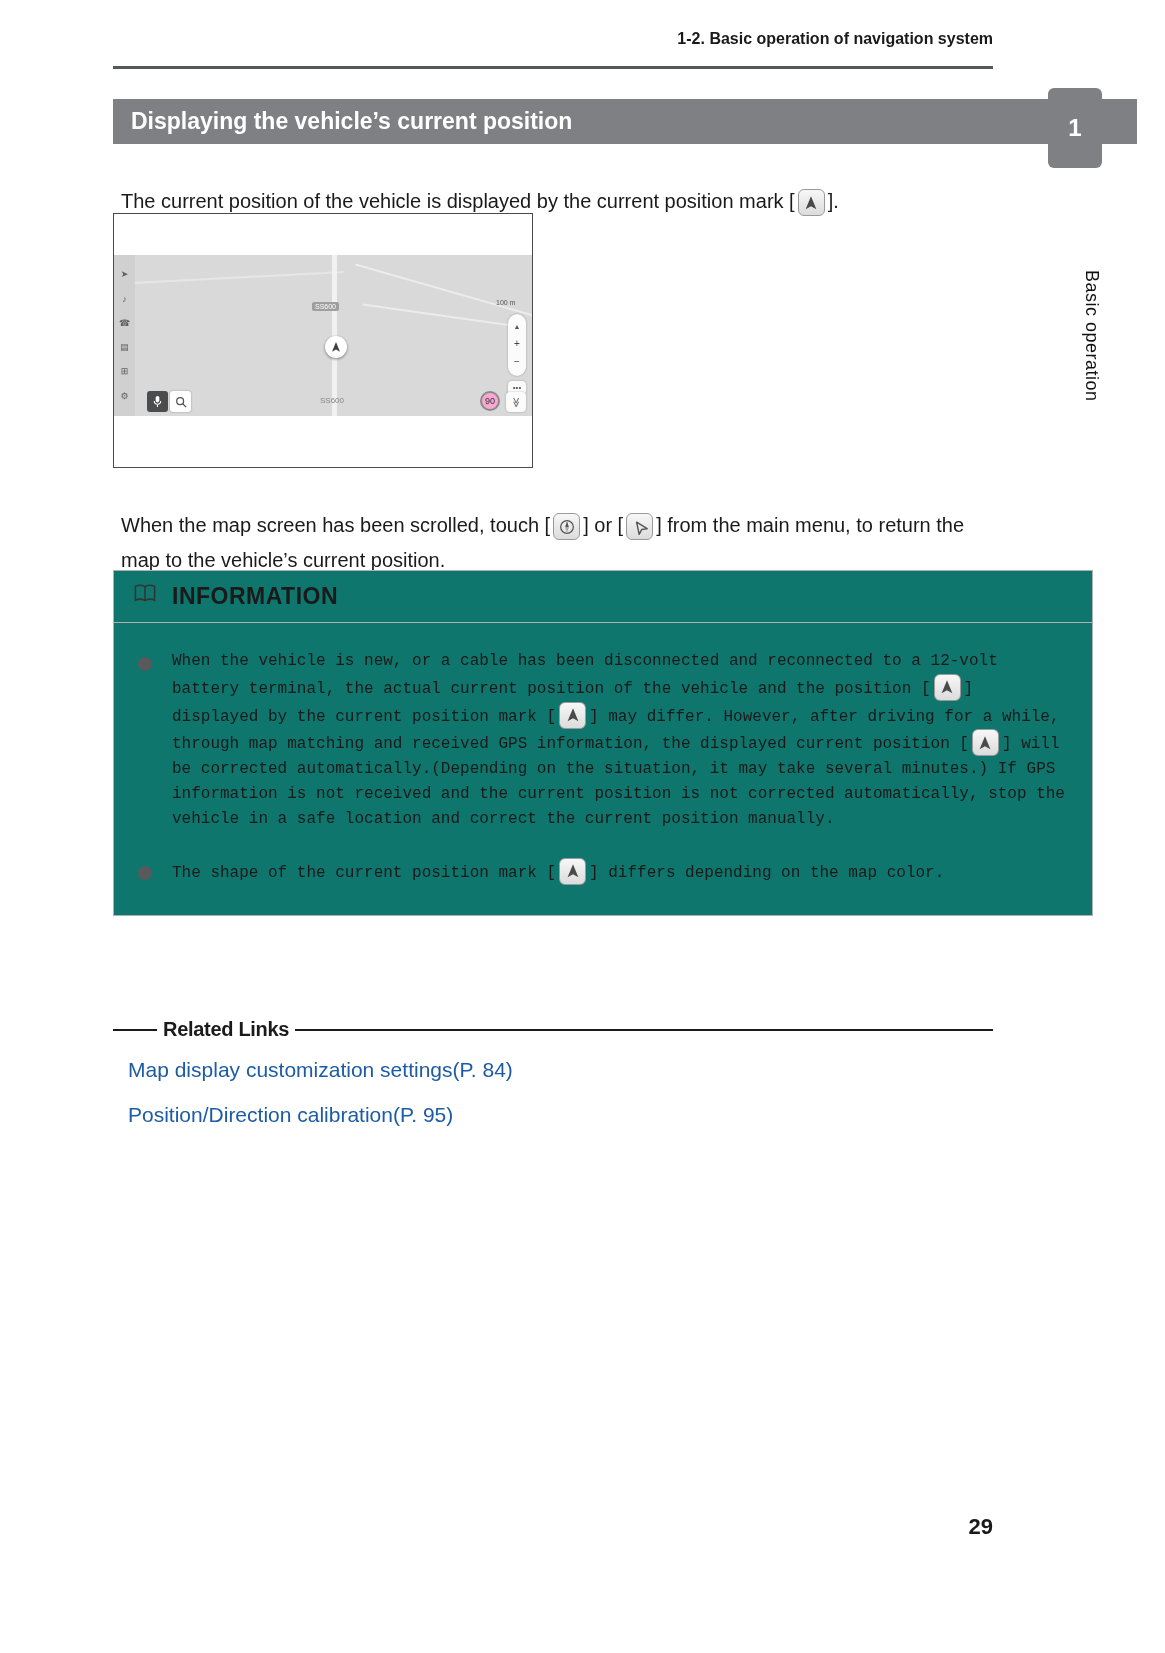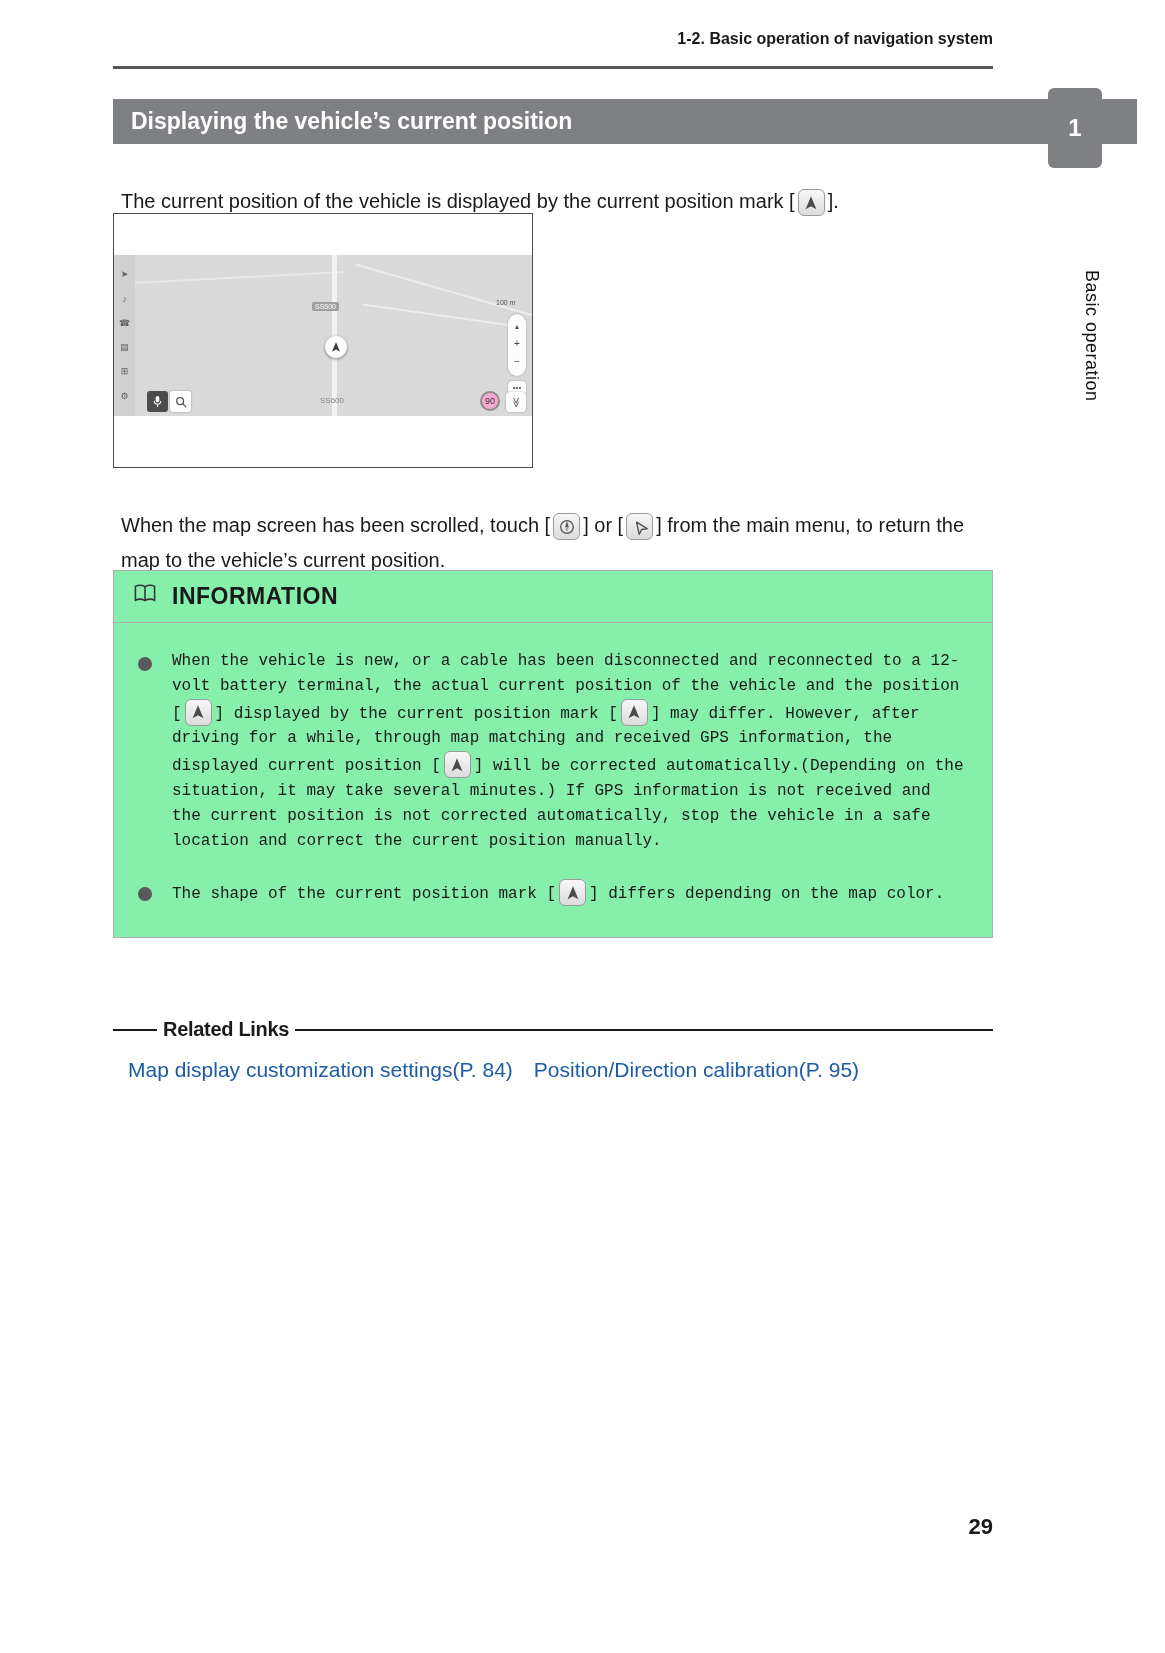--- a/index.html
+++ b/index.html
@@ -53,32 +53,32 @@
   .mic-btn{position:absolute;left:33px;top:136px;width:21px;height:21px;background:#4a4c4e;border-radius:3px;
     display:flex;align-items:center;justify-content:center;}
   .search-btn{position:absolute;left:56px;top:136px;width:21px;height:21px;background:#fff;border-radius:3px;
     box-shadow:0 0 2px rgba(0,0,0,.35);display:flex;align-items:center;justify-content:center;}
   .speed-badge{position:absolute;left:366px;top:136px;width:20px;height:20px;border-radius:50%;background:#f9a8d4;
     border:2px solid #8a8a8a;display:flex;align-items:center;justify-content:center;font-size:9px;color:#333;}
   .collapse-chevron{position:absolute;left:392px;top:137px;width:20px;height:20px;background:#fbfbfb;border-radius:4px;
     box-shadow:0 0 2px rgba(0,0,0,.3);display:flex;align-items:center;justify-content:center;color:#666;font-size:10px;}
   .collapse-chevron span{display:inline-block;transform:rotate(90deg);}
   
-  .info-box{position:absolute;top:570px;left:113px;width:880px;border:1px solid #b0b0b0;background:#86efac;}
+  .info-box{position:absolute;top:570px;left:113px;width:980px;border:1px solid #b0b0b0;background:#0f766e;}
   .info-header{height:52px;display:flex;align-items:center;gap:14px;padding-left:18px;
     border-bottom:1px solid #b0b0b0;font-size:23px;font-weight:700;letter-spacing:.5px;}
   .info-body{padding:26px 26px 4px 22px;}
   .bullet-item{position:relative;padding-left:36px;font-size:16px;line-height:1.55;margin-bottom:26px;font-family:Liberation Mono, monospace;}
   .bullet-dot{position:absolute;left:2px;top:8px;width:14px;height:14px;border-radius:50%;background:var(--bullet);}
   
   .related-links-row{position:absolute;top:1018px;left:113px;width:880px;display:flex;align-items:center;}
   .rl-line-short{width:44px;height:2px;background:#1a1a1a;}
   .rl-line-long{flex:1;height:2px;background:#1a1a1a;}
   .rl-title{font-size:20px;font-weight:700;padding:0 6px;letter-spacing:-.3px;}
-  .links{position:absolute;top:1058px;left:128px;display:flex;flex-direction:row;gap:21px;}
+  .links{position:absolute;top:1058px;left:128px;display:flex;flex-direction:column;gap:21px;}
   .links a{color:var(--link);font-size:21px;text-decoration:none;}
   
   .page-number{position:absolute;top:1514px;right:172px;font-size:22px;font-weight:700;}
 </style>
 </head>
 <body>
 
 <div class="chapter-header">1-2. Basic operation of navigation system</div>
 <div class="header-rule"></div>
 

